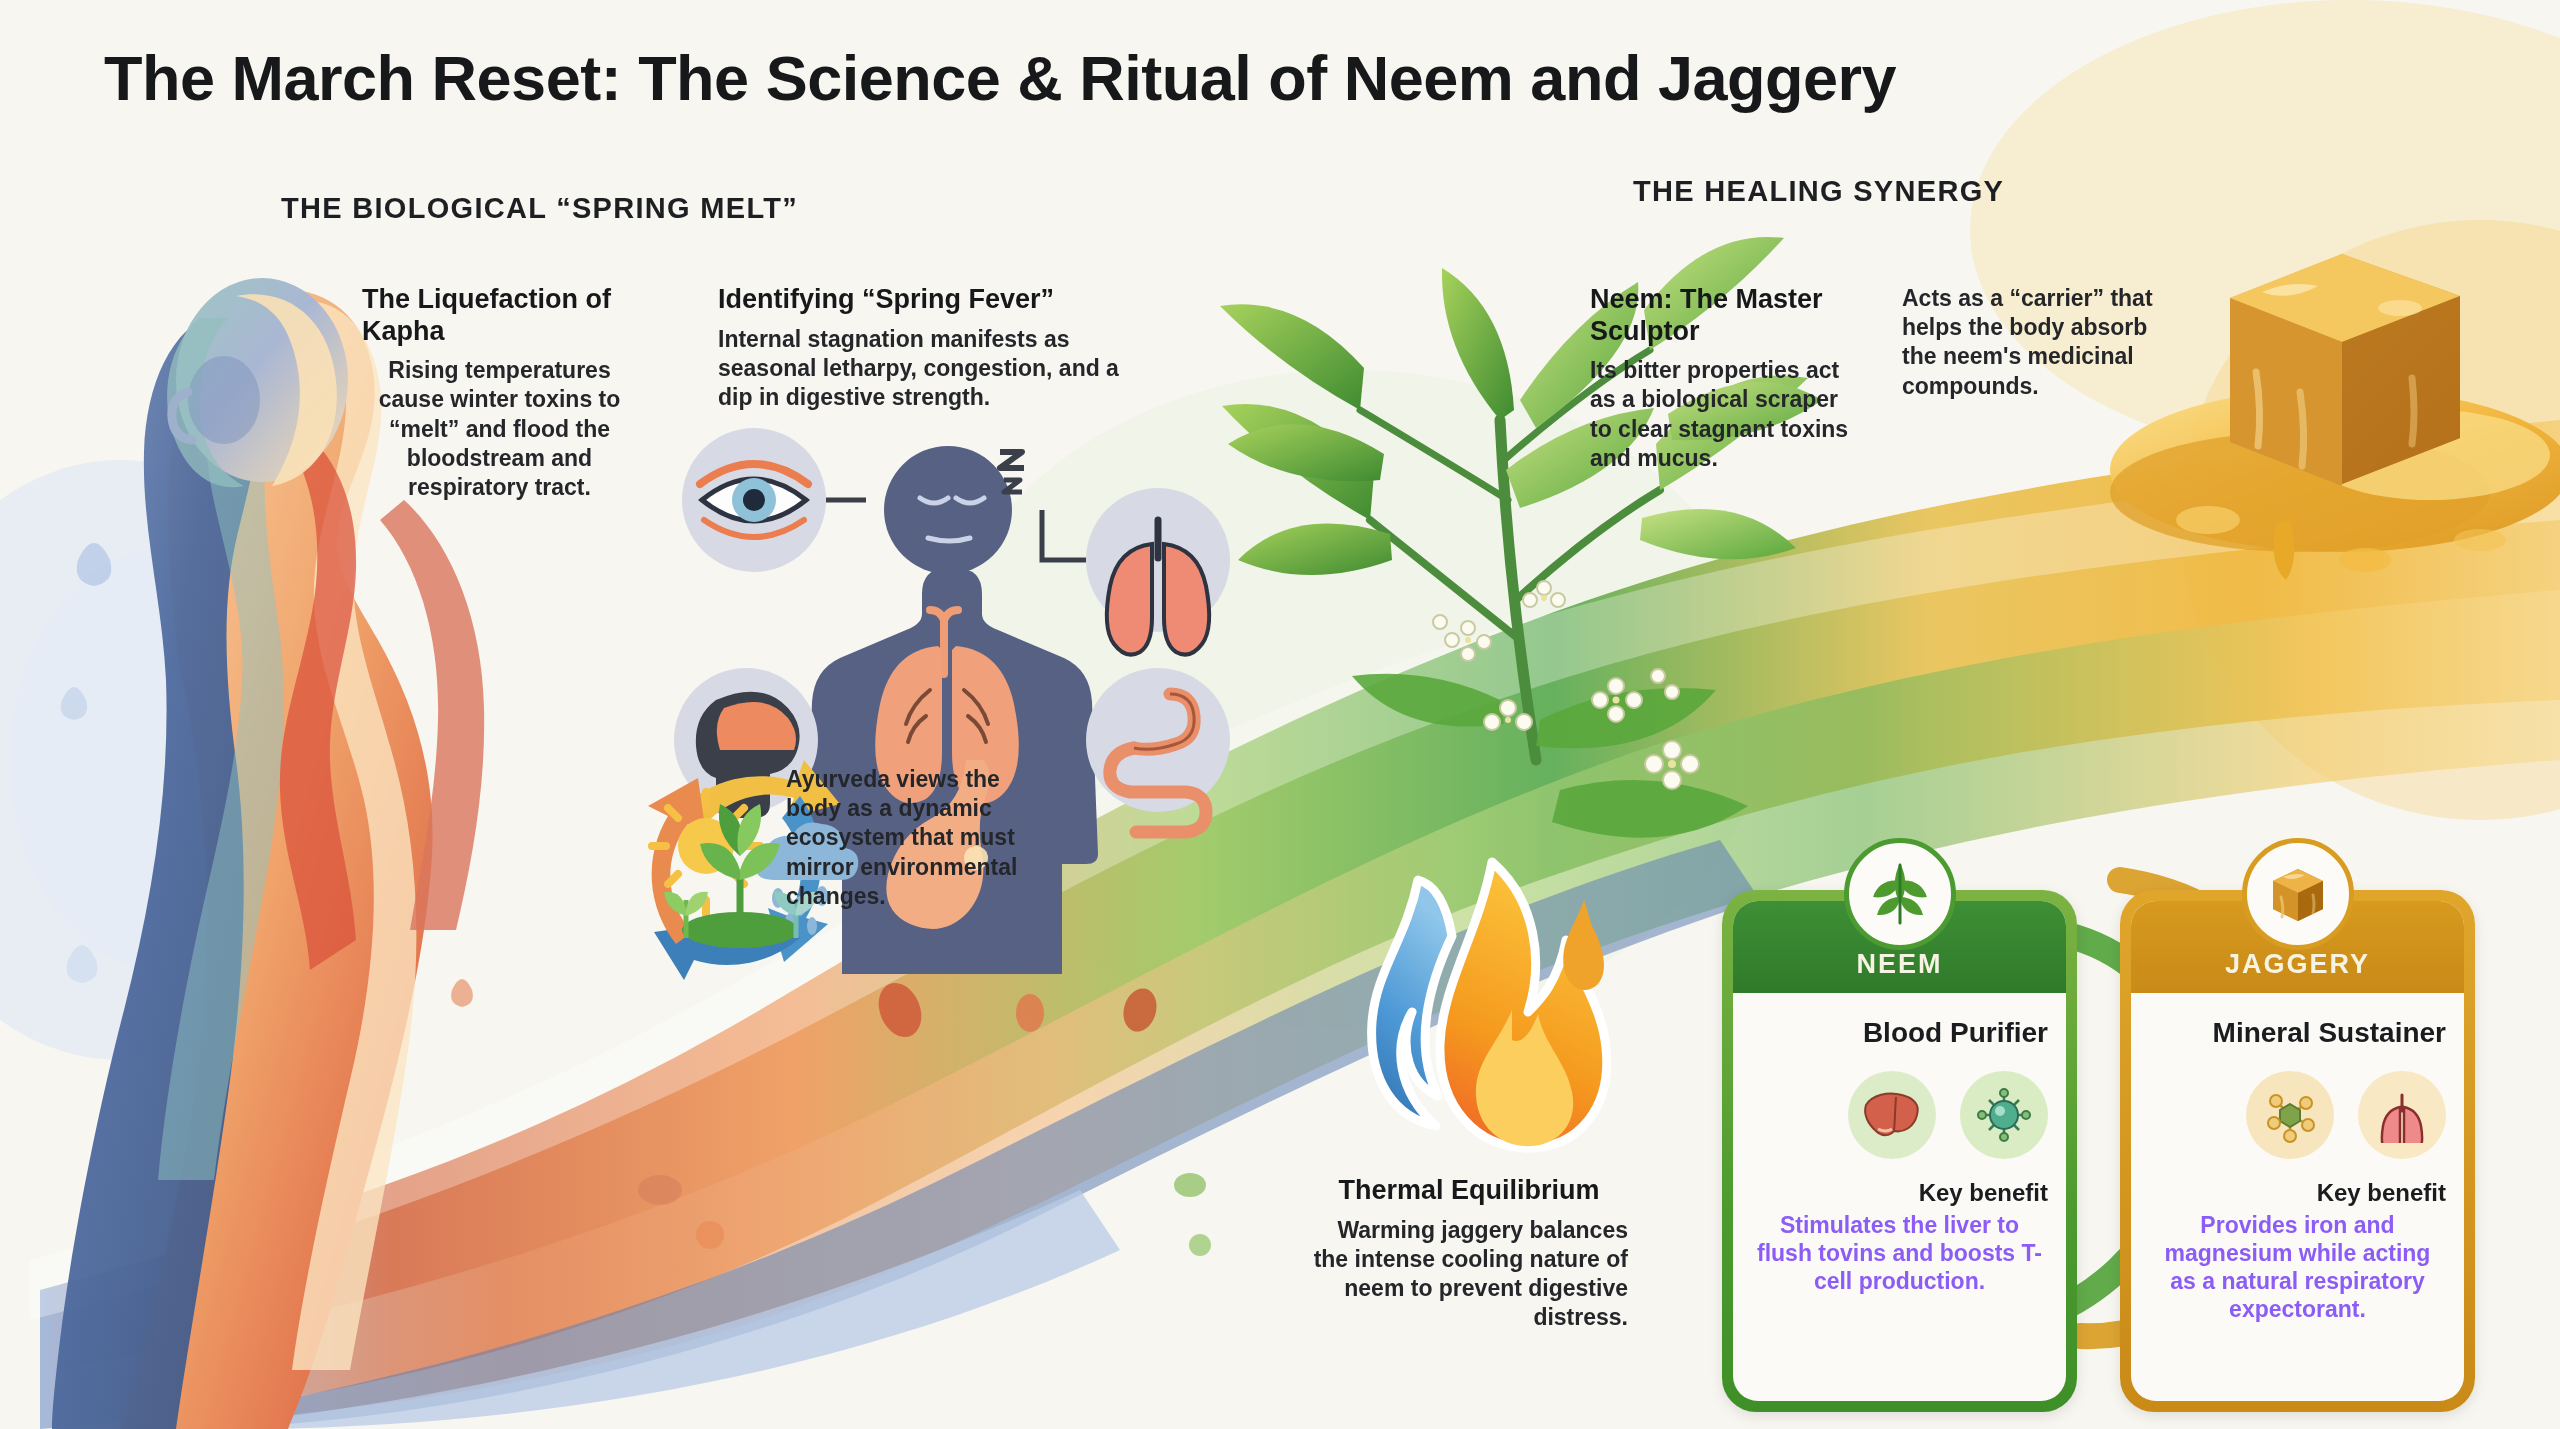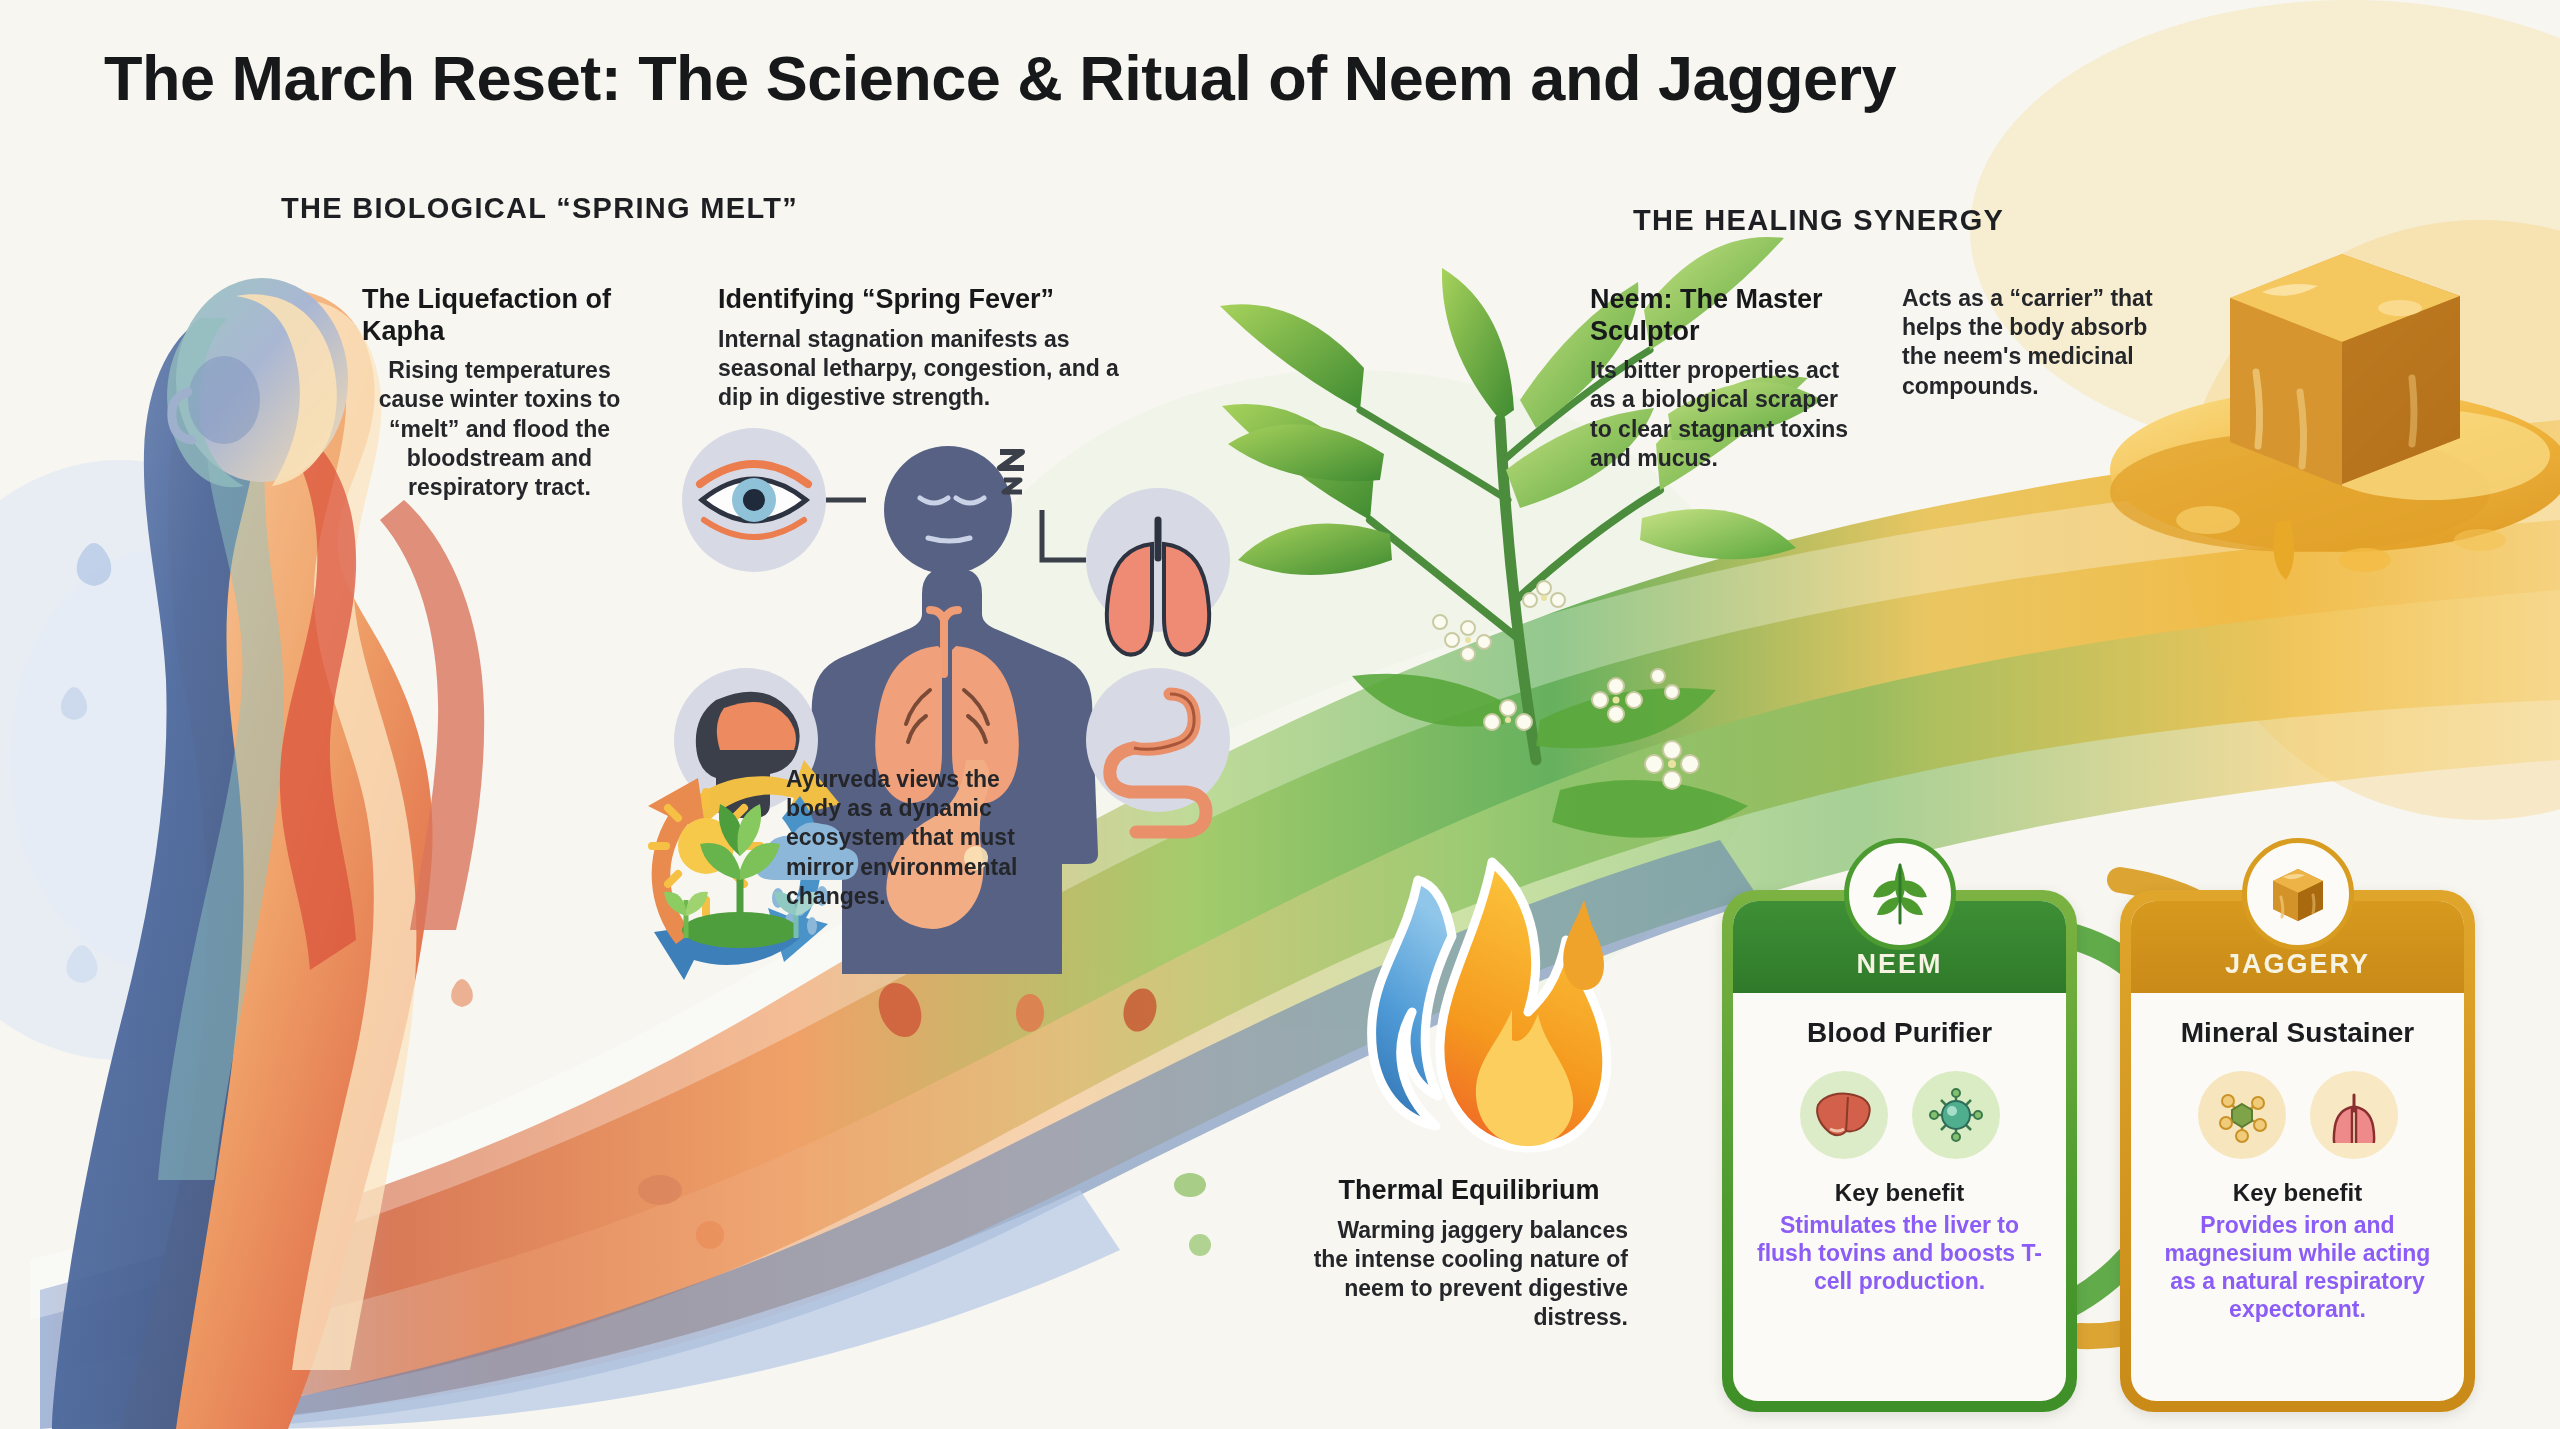--- a/index.html
+++ b/index.html
@@ -20,21 +20,21 @@
     position:absolute; left:104px; top:42px;
     font-size:63px; font-weight:bold; color:#17181a;
     letter-spacing:-0.5px; white-space:nowrap;
   }
   .section-head {
     position:absolute;
     font-size:29px; font-weight:bold; color:#1d1f22;
     letter-spacing:1.3px; white-space:nowrap;
   }
   #head-left  { left:281px; top:192px; }
-  #head-right { left:1633px; top:204px; }
+  #head-right { left:1633px; top:175px; }
 
   .block { position:absolute; }
   .block h3 {
     font-size:27px; font-weight:bold; color:#17181a;
     line-height:1.17; margin-bottom:9px;
   }
   .block p {
     font-size:23px; font-weight:bold; color:#24262a;
     line-height:1.27;
   }
@@ -68,21 +68,21 @@
     background:#fbfaf6; border-radius:25px; overflow:hidden;
   }
   .card-band {
     position:absolute; left:0; right:0; top:0; height:92px;
     display:flex; align-items:flex-end; justify-content:center;
     padding-bottom:13px;
     font-size:27px; font-weight:bold; letter-spacing:2px; color:#f6f3e3;
   }
   .card-body {
     position:absolute; left:0; right:0; top:92px; bottom:0;
-    display:flex; flex-direction:column; align-items:center;
+    display:flex; flex-direction:column; align-items:flex-end;
     padding:24px 18px 16px;
   }
   .card-role { font-size:28px; font-weight:bold; color:#1a1c1f; }
   .icon-row { display:flex; gap:24px; margin:22px 0 20px; }
   .icon-circ {
     width:88px; height:88px; border-radius:50%;
     display:flex; align-items:center; justify-content:center;
   }
   .kb-title { font-size:24px; font-weight:bold; color:#1a1c1f; margin-bottom:4px; }
   .kb-text  { font-size:23px; font-weight:bold; color:#8b5cf6; line-height:1.22; text-align:center; }

